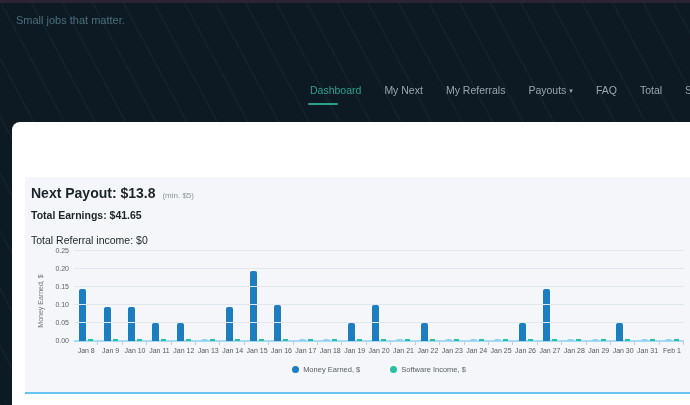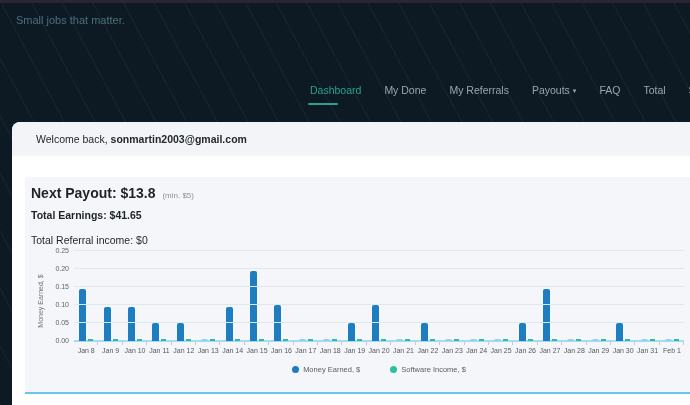--- a/index.html
+++ b/index.html
@@ -70,33 +70,29 @@
 <body>
 
 <div class="top-strip"></div>
 
 <div class="logo-block">
   <div class="tagline">Small jobs that matter.</div>
 </div>
 
 <nav class="nav" id="nav">
     <div class="nav-item active">Dashboard</div>
-    <div class="nav-item">My Done</div>
+    <div class="nav-item">My Next</div>
     <div class="nav-item">My Referrals</div>
     <div class="nav-item">Payouts<span class="caret">▾</span></div>
     <div class="nav-item">FAQ</div>
     <div class="nav-item">Total</div>
     <div class="nav-item">Software</div>
   </nav>
 
 <div class="card">
-  <div class="welcome-bar">
-    <span>Welcome back,</span>
-    <b>sonmartin2003@gmail.com</b>
-  </div>
 
   <div class="panel">
     <div class="stats">
       <div class="next-payout">
         <span>Next Payout:</span>
         <span>$13.8</span>
         <span class="note">(min. $5)</span>
       </div>
       <div class="line-bold">Total Earnings: $41.65</div>
       <div class="line-bold2">Total Referral income: $0</div>

